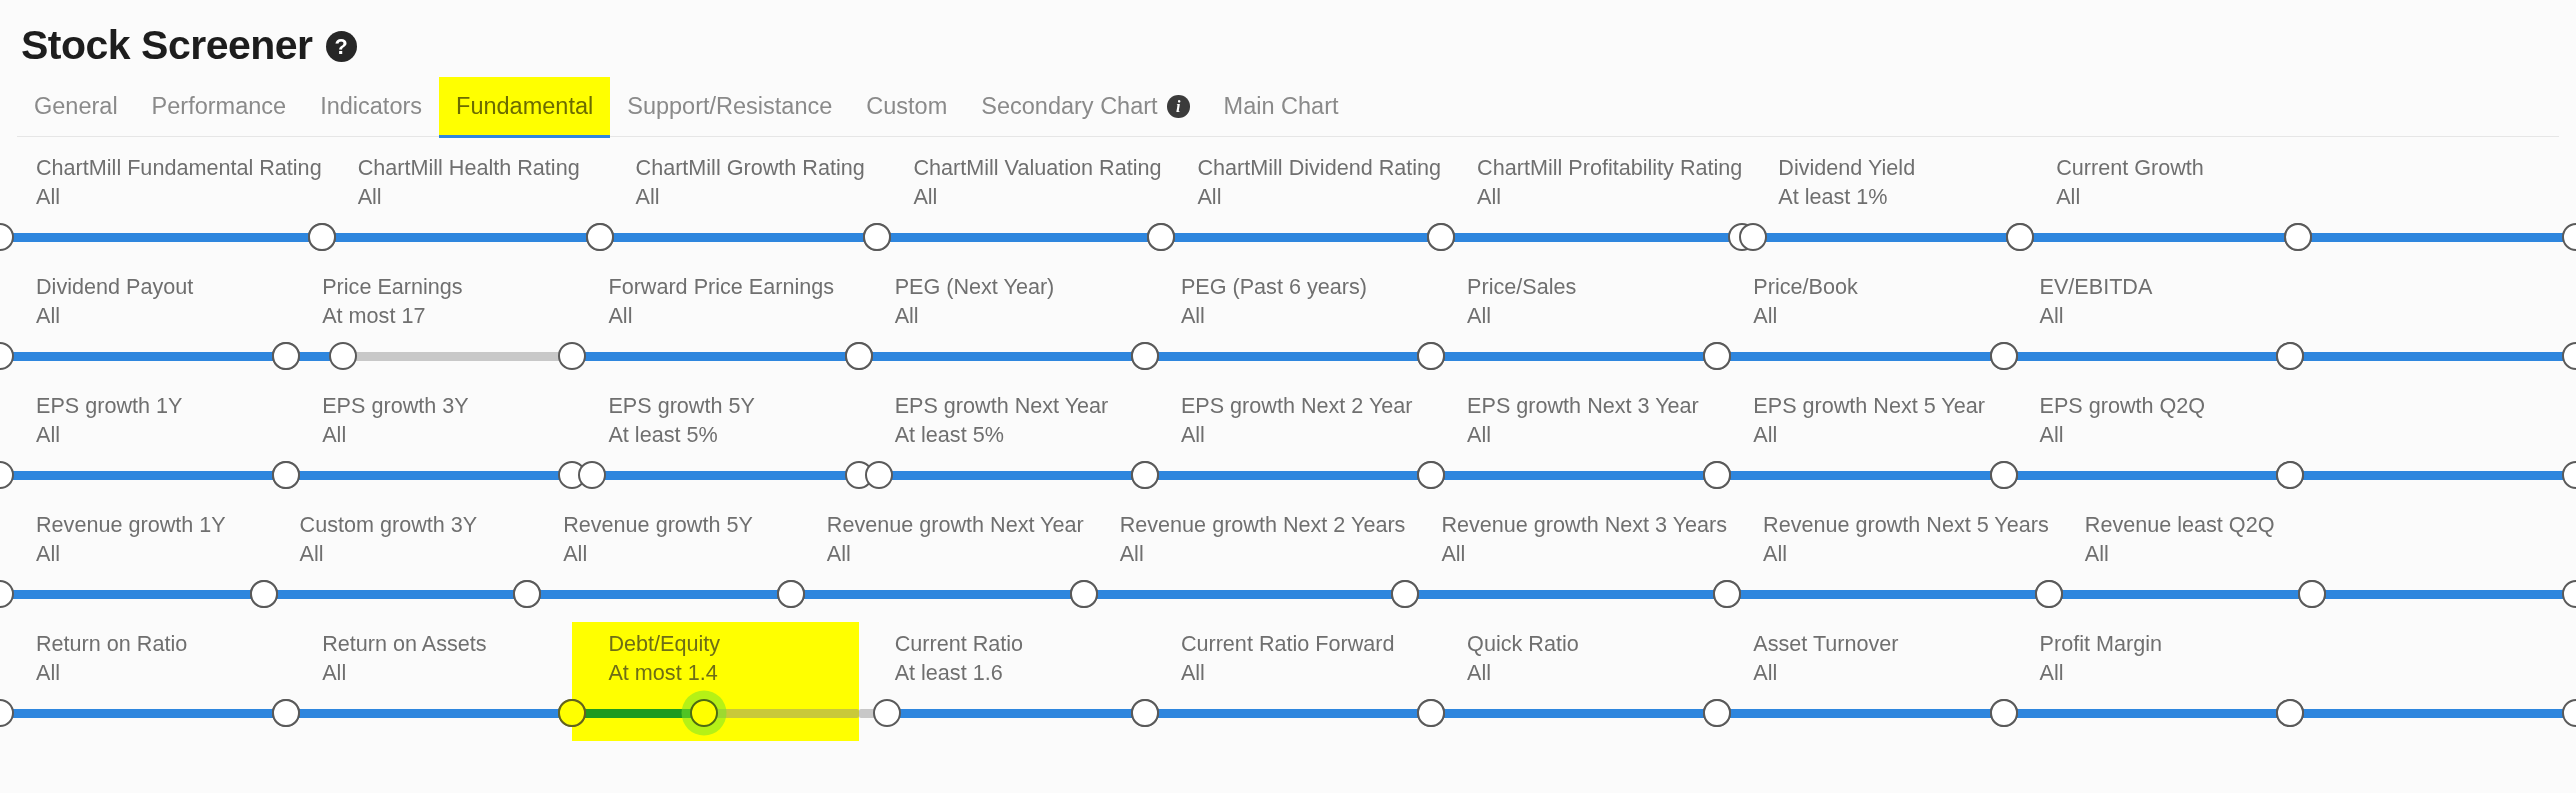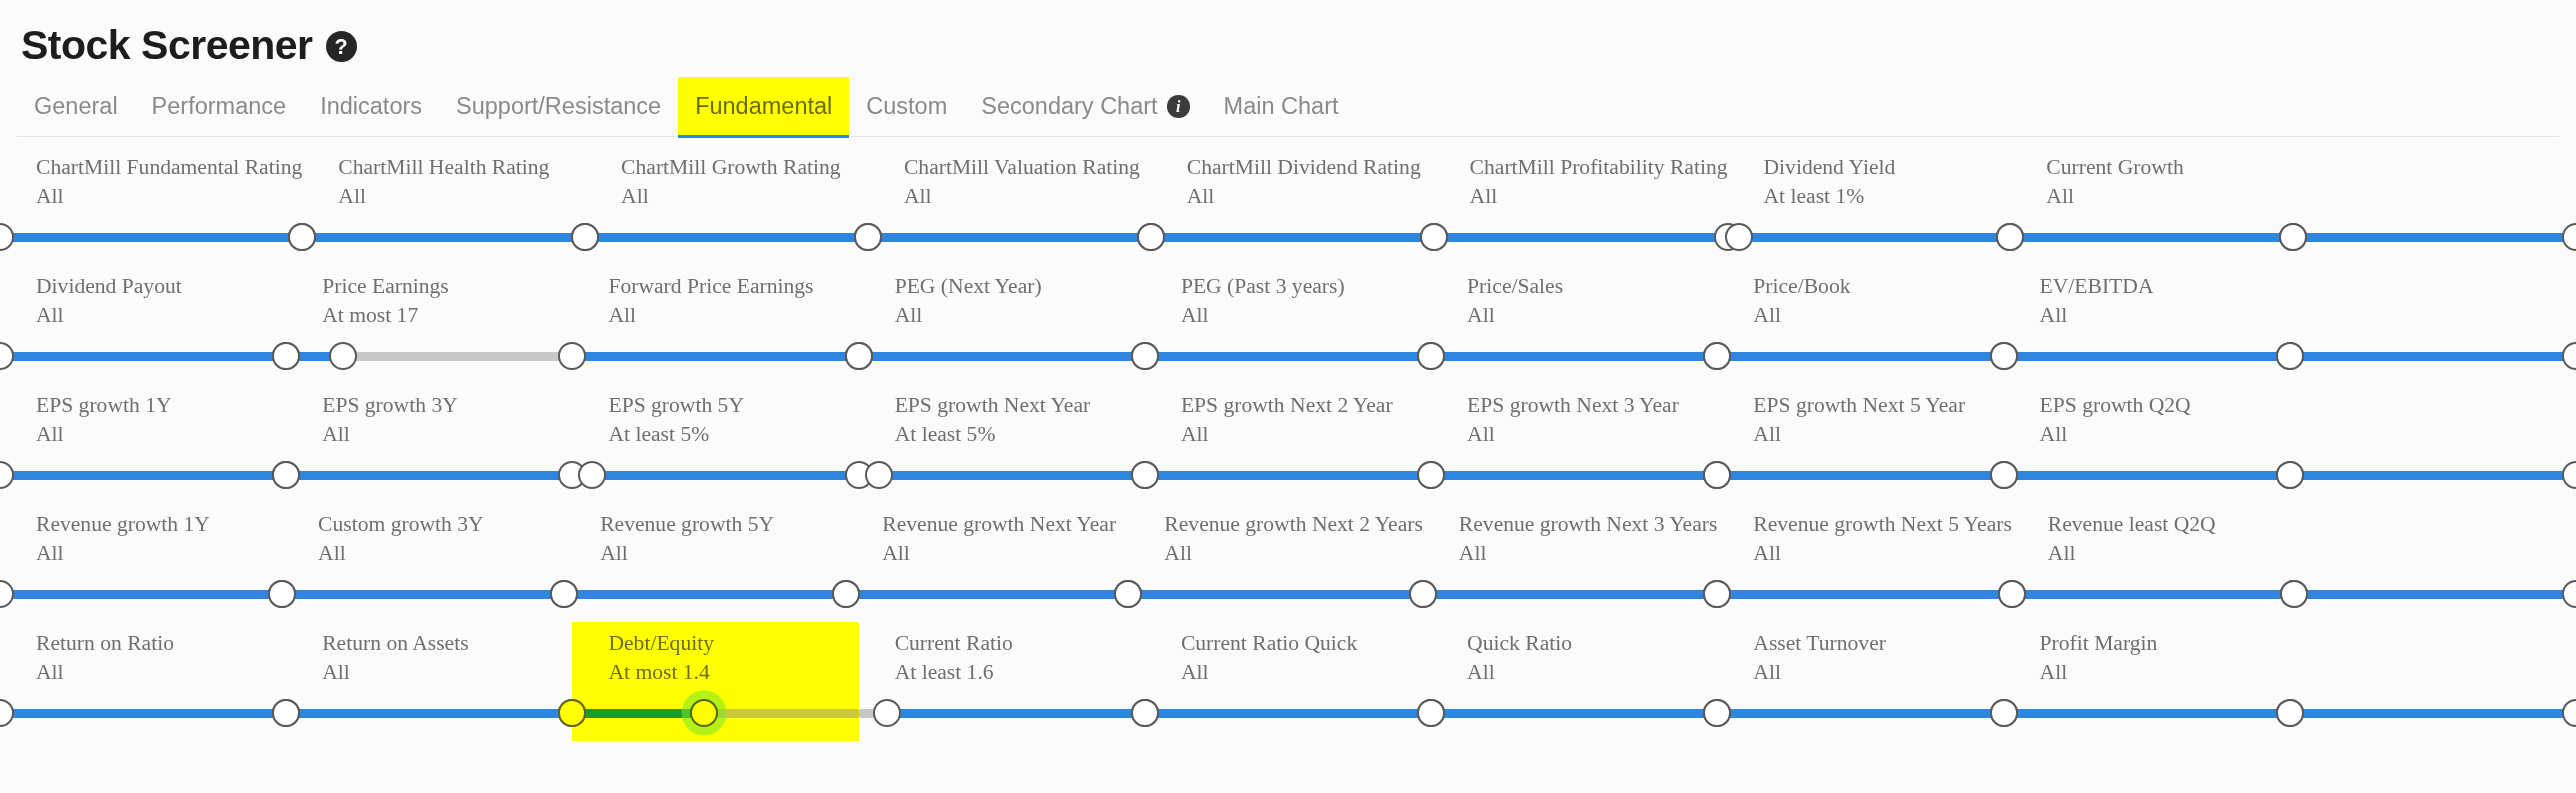--- a/index.html
+++ b/index.html
@@ -96,21 +96,20 @@
   
   .filter-grid {
     padding: 9.4px 0 0 0;
     display: flex;
     flex-direction: column;
   }
   .filter-row {
     display: grid;
     grid-template-columns: repeat(9, 1fr);
     height: 119px;
-    font-family: Liberation Serif, serif;
   }
   .filter-cell {
     position: relative;
     padding: 8.5px 0 0 0;
     display: flex;
     flex-direction: column;
   }
   .filter-cell.is-highlighted {
     background: #ffff00;
   }
@@ -196,25 +195,25 @@
   <div class="tabbar" id="tabbar">
       <div class="tab">
         <span>General</span>
       </div>
       <div class="tab">
         <span>Performance</span>
       </div>
       <div class="tab">
         <span>Indicators</span>
       </div>
+      <div class="tab is-active">
+        <span>Fundamental</span>
+      </div>
       <div class="tab">
         <span>Support/Resistance</span>
-      </div>
-      <div class="tab is-active">
-        <span>Fundamental</span>
       </div>
       <div class="tab">
         <span>Custom</span>
       </div>
       <div class="tab">
         <span>Secondary Chart</span>
         <span class="info-icon">i</span>
       </div>
       <div class="tab">
         <span>Main Chart</span>
@@ -347,21 +346,21 @@
           <div class="filter-label">PEG (Next Year)</div>
           <div class="filter-value">All</div>
           <div class="slider">
             <div class="slider-rail"></div>
             <div class="slider-fill" style="left: 0%; width: 100%;"></div>
             <div class="slider-handle" style="left: 0%;"></div>
             <div class="slider-handle" style="left: 100%;"></div>
           </div>
         </div>
         <div class="filter-cell">
-          <div class="filter-label">PEG (Past 3 years)</div>
+          <div class="filter-label">PEG (Past 6 years)</div>
           <div class="filter-value">All</div>
           <div class="slider">
             <div class="slider-rail"></div>
             <div class="slider-fill" style="left: 0%; width: 100%;"></div>
             <div class="slider-handle" style="left: 0%;"></div>
             <div class="slider-handle" style="left: 100%;"></div>
           </div>
         </div>
         <div class="filter-cell">
           <div class="filter-label">Price/Sales</div>
@@ -617,21 +616,21 @@
           <div class="filter-label">Current Ratio</div>
           <div class="filter-value">At least 1.6</div>
           <div class="slider">
             <div class="slider-rail"></div>
             <div class="slider-fill" style="left: 10%; width: 90%;"></div>
             <div class="slider-handle" style="left: 10%;"></div>
             <div class="slider-handle" style="left: 100%;"></div>
           </div>
         </div>
         <div class="filter-cell">
-          <div class="filter-label">Current Ratio Quick</div>
+          <div class="filter-label">Current Ratio Forward</div>
           <div class="filter-value">All</div>
           <div class="slider">
             <div class="slider-rail"></div>
             <div class="slider-fill" style="left: 0%; width: 100%;"></div>
             <div class="slider-handle" style="left: 0%;"></div>
             <div class="slider-handle" style="left: 100%;"></div>
           </div>
         </div>
         <div class="filter-cell">
           <div class="filter-label">Quick Ratio</div>

